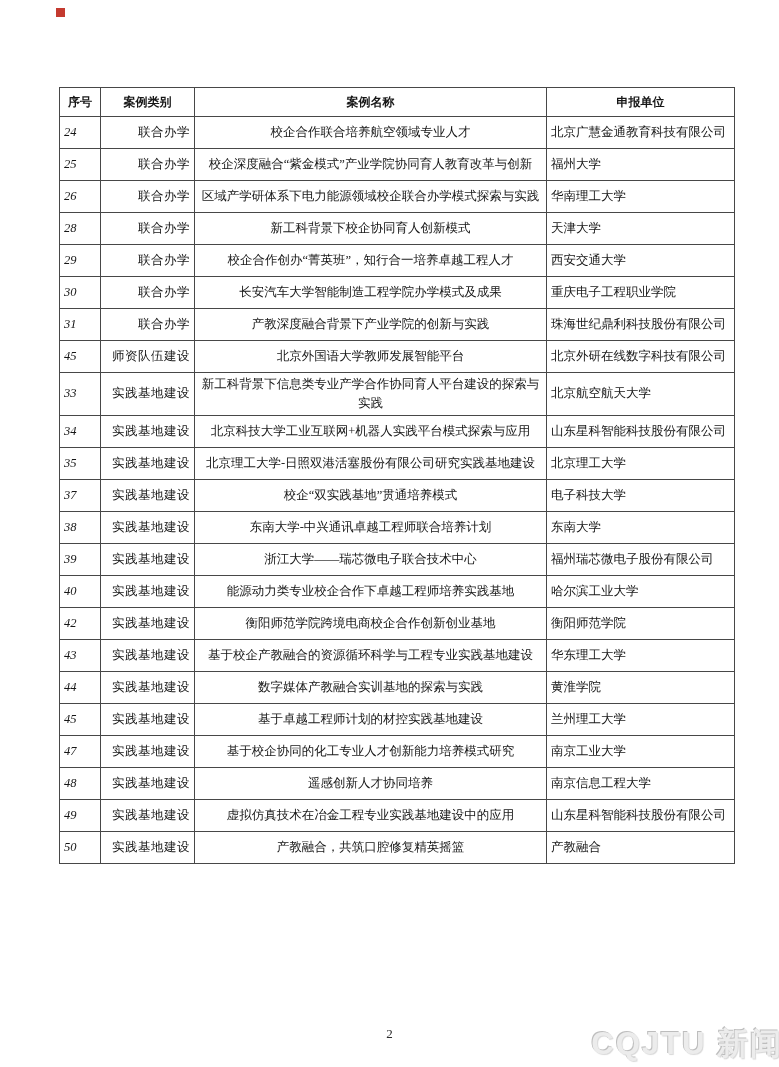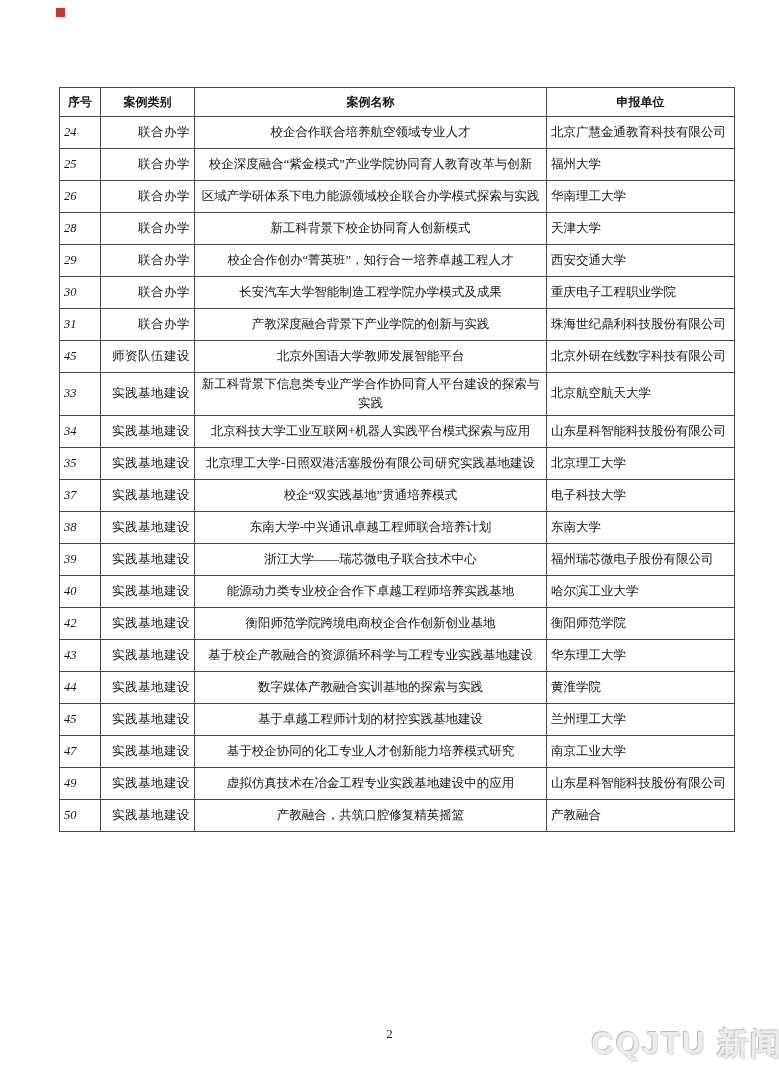--- a/index.html
+++ b/index.html
@@ -199,20 +199,26 @@
           <td class="name">基于卓越工程师计划的材控实践基地建设</td>
           <td class="org">兰州理工大学</td>
         </tr>
         <tr>
           <td class="no">47</td>
           <td class="cat">实践基地建设</td>
           <td class="name">基于校企协同的化工专业人才创新能力培养模式研究</td>
           <td class="org">南京工业大学</td>
         </tr>
         <tr>
+          <td class="no">48</td>
+          <td class="cat">实践基地建设</td>
+          <td class="name">遥感创新人才协同培养</td>
+          <td class="org">南京信息工程大学</td>
+        </tr>
+        <tr>
           <td class="no">49</td>
           <td class="cat">实践基地建设</td>
           <td class="name">虚拟仿真技术在冶金工程专业实践基地建设中的应用</td>
           <td class="org">山东星科智能科技股份有限公司</td>
         </tr>
         <tr>
           <td class="no">50</td>
           <td class="cat">实践基地建设</td>
           <td class="name">产教融合，共筑口腔修复精英摇篮</td>
           <td class="org">产教融合</td>

